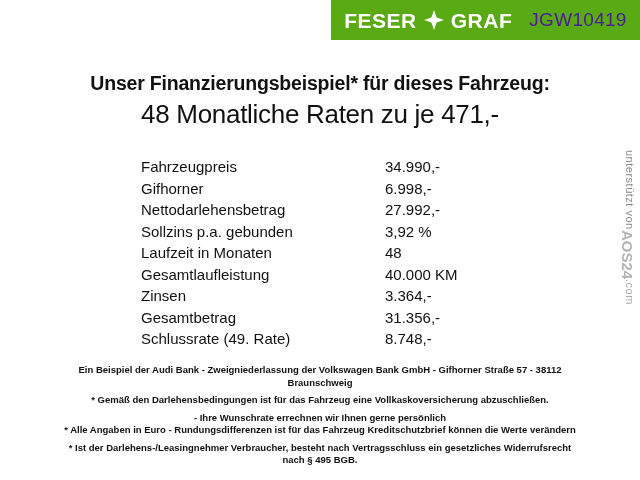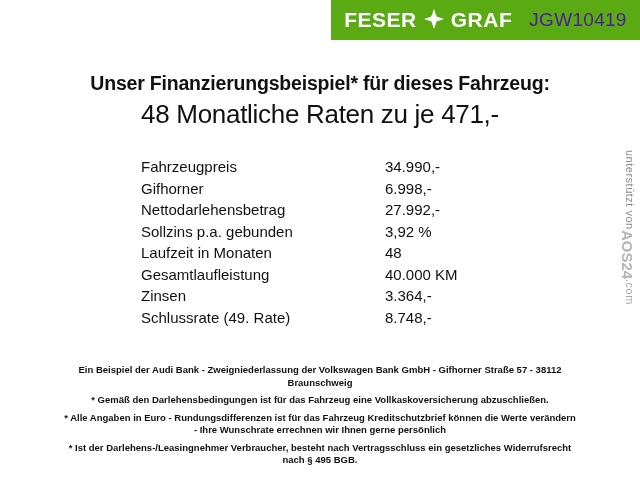--- a/index.html
+++ b/index.html
@@ -23,20 +23,21 @@
     left: 331px;
     width: 309px;
     height: 40px;
     background: #5aaa14;
     display: flex;
     align-items: center;
     justify-content: center;
   }
   .logo-wrap {
     display: flex;
+    align-items: center;
     gap: 7px;
     color: #ffffff;
   }
   .logo-text {
     font-size: 21px;
     font-weight: bold;
     letter-spacing: 0.5px;
     line-height: 1;
   }
   .logo-mark {
@@ -188,33 +189,37 @@
   </div>
   <div class="row">
     <span class="label">Gesamtlaufleistung</span>
     <span class="value">40.000 KM</span>
   </div>
   <div class="row">
     <span class="label">Zinsen</span>
     <span class="value">3.364,-</span>
   </div>
   <div class="row">
+    <span class="label">Gesamtbetrag</span>
+    <span class="value">31.356,-</span>
+  </div>
+  <div class="row">
     <span class="label">Schlussrate (49. Rate)</span>
     <span class="value">8.748,-</span>
   </div>
 </div>
 
 <div class="footnotes">
   <div class="fn bold">Ein Beispiel der Audi Bank - Zweigniederlassung der Volkswagen Bank GmbH - Gifhorner Straße 57 - 38112</div>
   <div class="fn bold">Braunschweig</div>
   <div class="fn-gap"></div>
   <div class="fn bold">* Gemäß den Darlehensbedingungen ist für das Fahrzeug eine Vollkaskoversicherung abzuschließen.</div>
   <div class="fn-gap"></div>
+  <div class="fn bold">- Ihre Wunschrate errechnen wir Ihnen gerne persönlich</div>
   <div class="fn bold">* Alle Angaben in Euro - Rundungsdifferenzen ist für das Fahrzeug Kreditschutzbrief können die Werte verändern</div>
-  <div class="fn bold">- Ihre Wunschrate errechnen wir Ihnen gerne persönlich</div>
   <div class="fn-gap"></div>
   <div class="fn bold">* Ist der Darlehens-/Leasingnehmer Verbraucher, besteht nach Vertragsschluss ein gesetzliches Widerrufsrecht</div>
   <div class="fn bold">nach § 495 BGB.</div>
 </div>
 
 <div class="vertical-text">
   <span>unterstützt von</span>
   <span class="brand">AOS24</span>
   <span class="dotcom">.com</span>
 </div>

